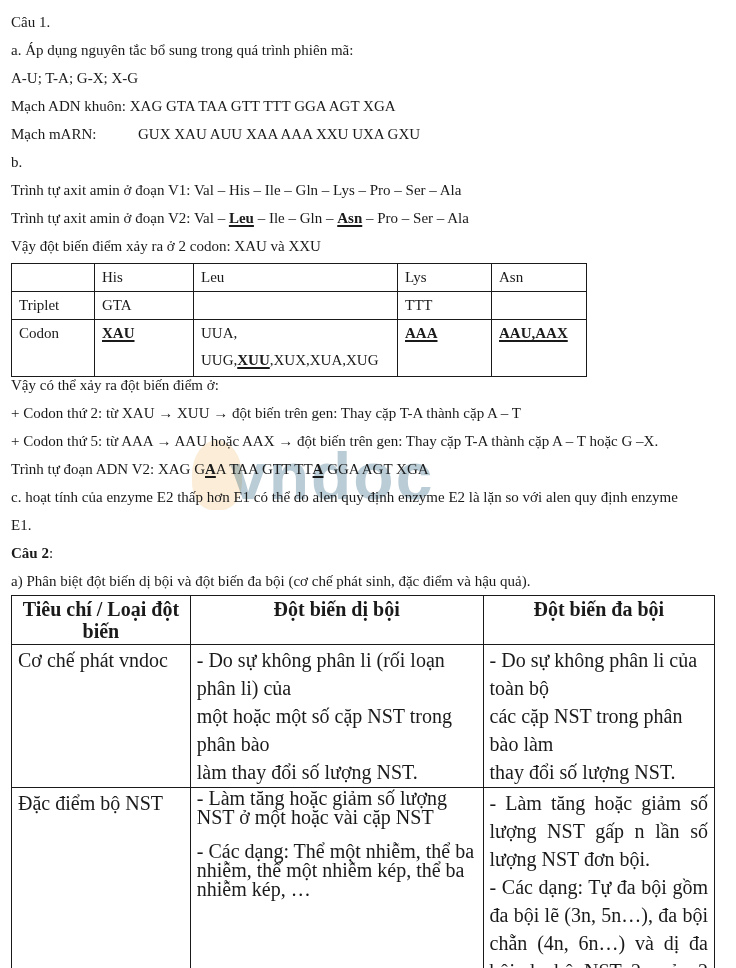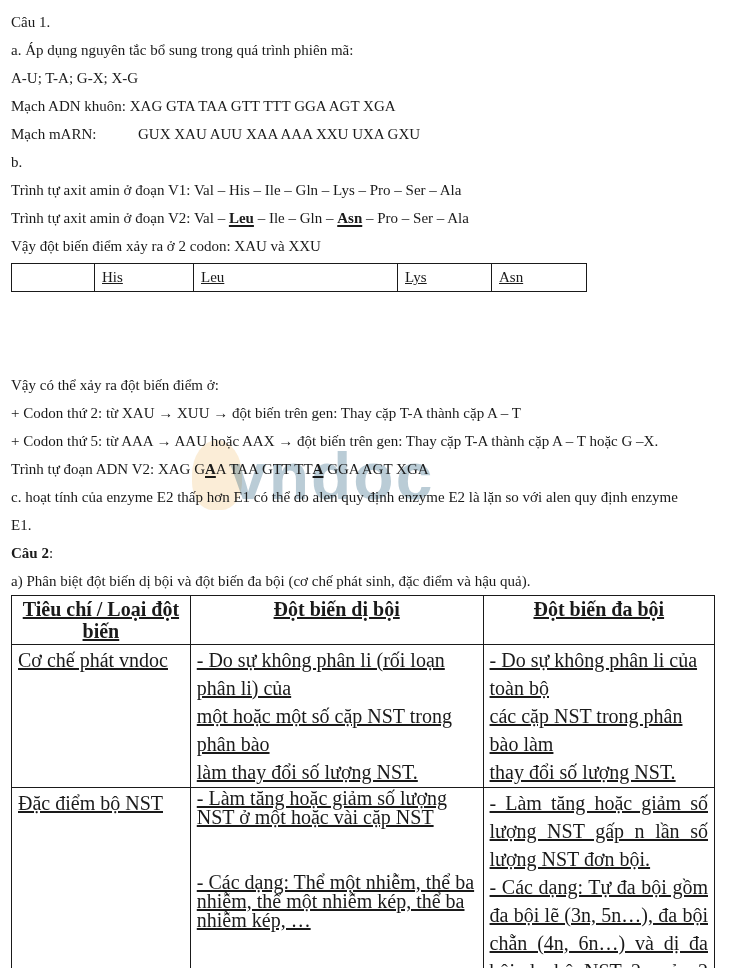--- a/index.html
+++ b/index.html
@@ -12,21 +12,21 @@
   .u { text-decoration: underline; text-decoration-thickness: 2px; text-underline-offset: 2px; }
   .watermark {
     position: absolute; left: 230px; top: 438px; font-family: "Liberation Sans", sans-serif;
     font-weight: bold; font-size: 66px; color: #0c4a6e; opacity: 0.28; letter-spacing: 2px;
     pointer-events: none; z-index: 0;
   }
   .mascot {
     position: absolute; left: 192px; top: 440px; width: 50px; height: 70px;
     border-radius: 50% 50% 40% 40%; background: #f2c27a; opacity: 0.3; z-index: 0;
   }
-  table { border-collapse: collapse; position: absolute; z-index: 1; text-decoration: underline; }
+  table { border-collapse: collapse; position: absolute; z-index: 1; }
   td, th { border: 1px solid #1a1a1a; vertical-align: top; padding: 4px 7px; text-align: left; font-weight: normal; }
   #t1 { left: 11px; top: 263px; width: 576px; }
   #t1 td { line-height: 27px; padding: 0 7px; }
   #t2 { left: 11px; top: 595px; width: 704px; font-size: 20px; }
   #t2 th { font-weight: bold; text-align: center; line-height: 22px; padding: 2px 6px; }
   #t2 td { line-height: 28px; padding: 1px 6px; }
   .tight { line-height: 19px !important; display: block; }
   .justify { text-align: justify; }
 </style>
 </head>
@@ -63,20 +63,37 @@
       <col style="width:95px">
     </colgroup>
   <tbody>
       <tr>
     <td></td>
     <td>His</td>
     <td>Leu</td>
     <td>Lys</td>
     <td>Asn</td>
   </tr>
+  <tr>
+    <td>Triplet</td>
+    <td>GTA</td>
+    <td></td>
+    <td>TTT</td>
+    <td></td>
+  </tr>
+  <tr style="height:57px">
+    <td>Codon</td>
+    <td><span class="b u">XAU</span></td>
+    <td>
+      <div>UUA,</div>
+      <div><span>UUG,</span><span class="b u">XUU</span><span>,XUX,XUA,XUG</span></div>
+    </td>
+    <td><span class="b u">AAA</span></td>
+    <td><span class="b u">AAU,AAX</span></td>
+  </tr>
 </tbody>
   </table>
 
 <div class="line" style="top:376px">Vậy có thể xảy ra đột biến điểm ở:</div>
 <div class="line" style="top:404px">+ Codon thứ 2: từ XAU → XUU → đột biến trên gen: Thay cặp T-A thành cặp A – T</div>
 <div class="line" style="top:432px; z-index:1">+ Codon thứ 5: từ AAA → AAU hoặc AAX → đột biến trên gen: Thay cặp T-A thành cặp A – T hoặc G –X.</div>
 <div class="line" style="top:460px; z-index:1">
   <span>Trình tự đoạn ADN V2: </span><span>XAG G</span><span class="b u">A</span><span>A TAA GTT TT</span><span class="b u">A</span><span> GGA AGT XGA</span>
 </div>
 <div class="line" style="top:488px; z-index:1">c. hoạt tính của enzyme E2 thấp hơn E1 có thể do alen quy định enzyme E2 là lặn so với alen quy định enzyme</div>
@@ -109,21 +126,21 @@
     <td>
       <div>- Do sự không phân li của toàn bộ</div>
       <div>các cặp NST trong phân bào làm</div>
       <div>thay đổi số lượng NST.</div>
     </td>
   </tr>
   <tr style="height:222px">
     <td>Đặc điểm bộ NST</td>
     <td>
       <span class="tight" style="">- Làm tăng hoặc giảm số lượng NST ở một hoặc vài cặp NST</span>
-      <span class="tight" style="margin-top:46px">- Các dạng: Thể một nhiễm, thể ba nhiễm, thể một nhiễm kép, thể ba nhiễm kép, …</span>
+      <span class="tight" style="margin-top:15px">- Các dạng: Thể một nhiễm, thể ba nhiễm, thể một nhiễm kép, thể ba nhiễm kép, …</span>
     </td>
     <td class="justify">
       <div>- Làm tăng hoặc giảm số lượng NST gấp n lần số lượng NST đơn bội.</div>
       <div>- Các dạng: Tự đa bội gồm đa bội lẽ (3n, 5n…), đa bội chẵn (4n, 6n…) và dị đa bội do bộ NST 2n của 2 hay nhiều loài khác nhau cùng tồn tại trong một tế bào.</div>
     </td>
   </tr>
 </tbody>
   </table>
 
 </body></html>

